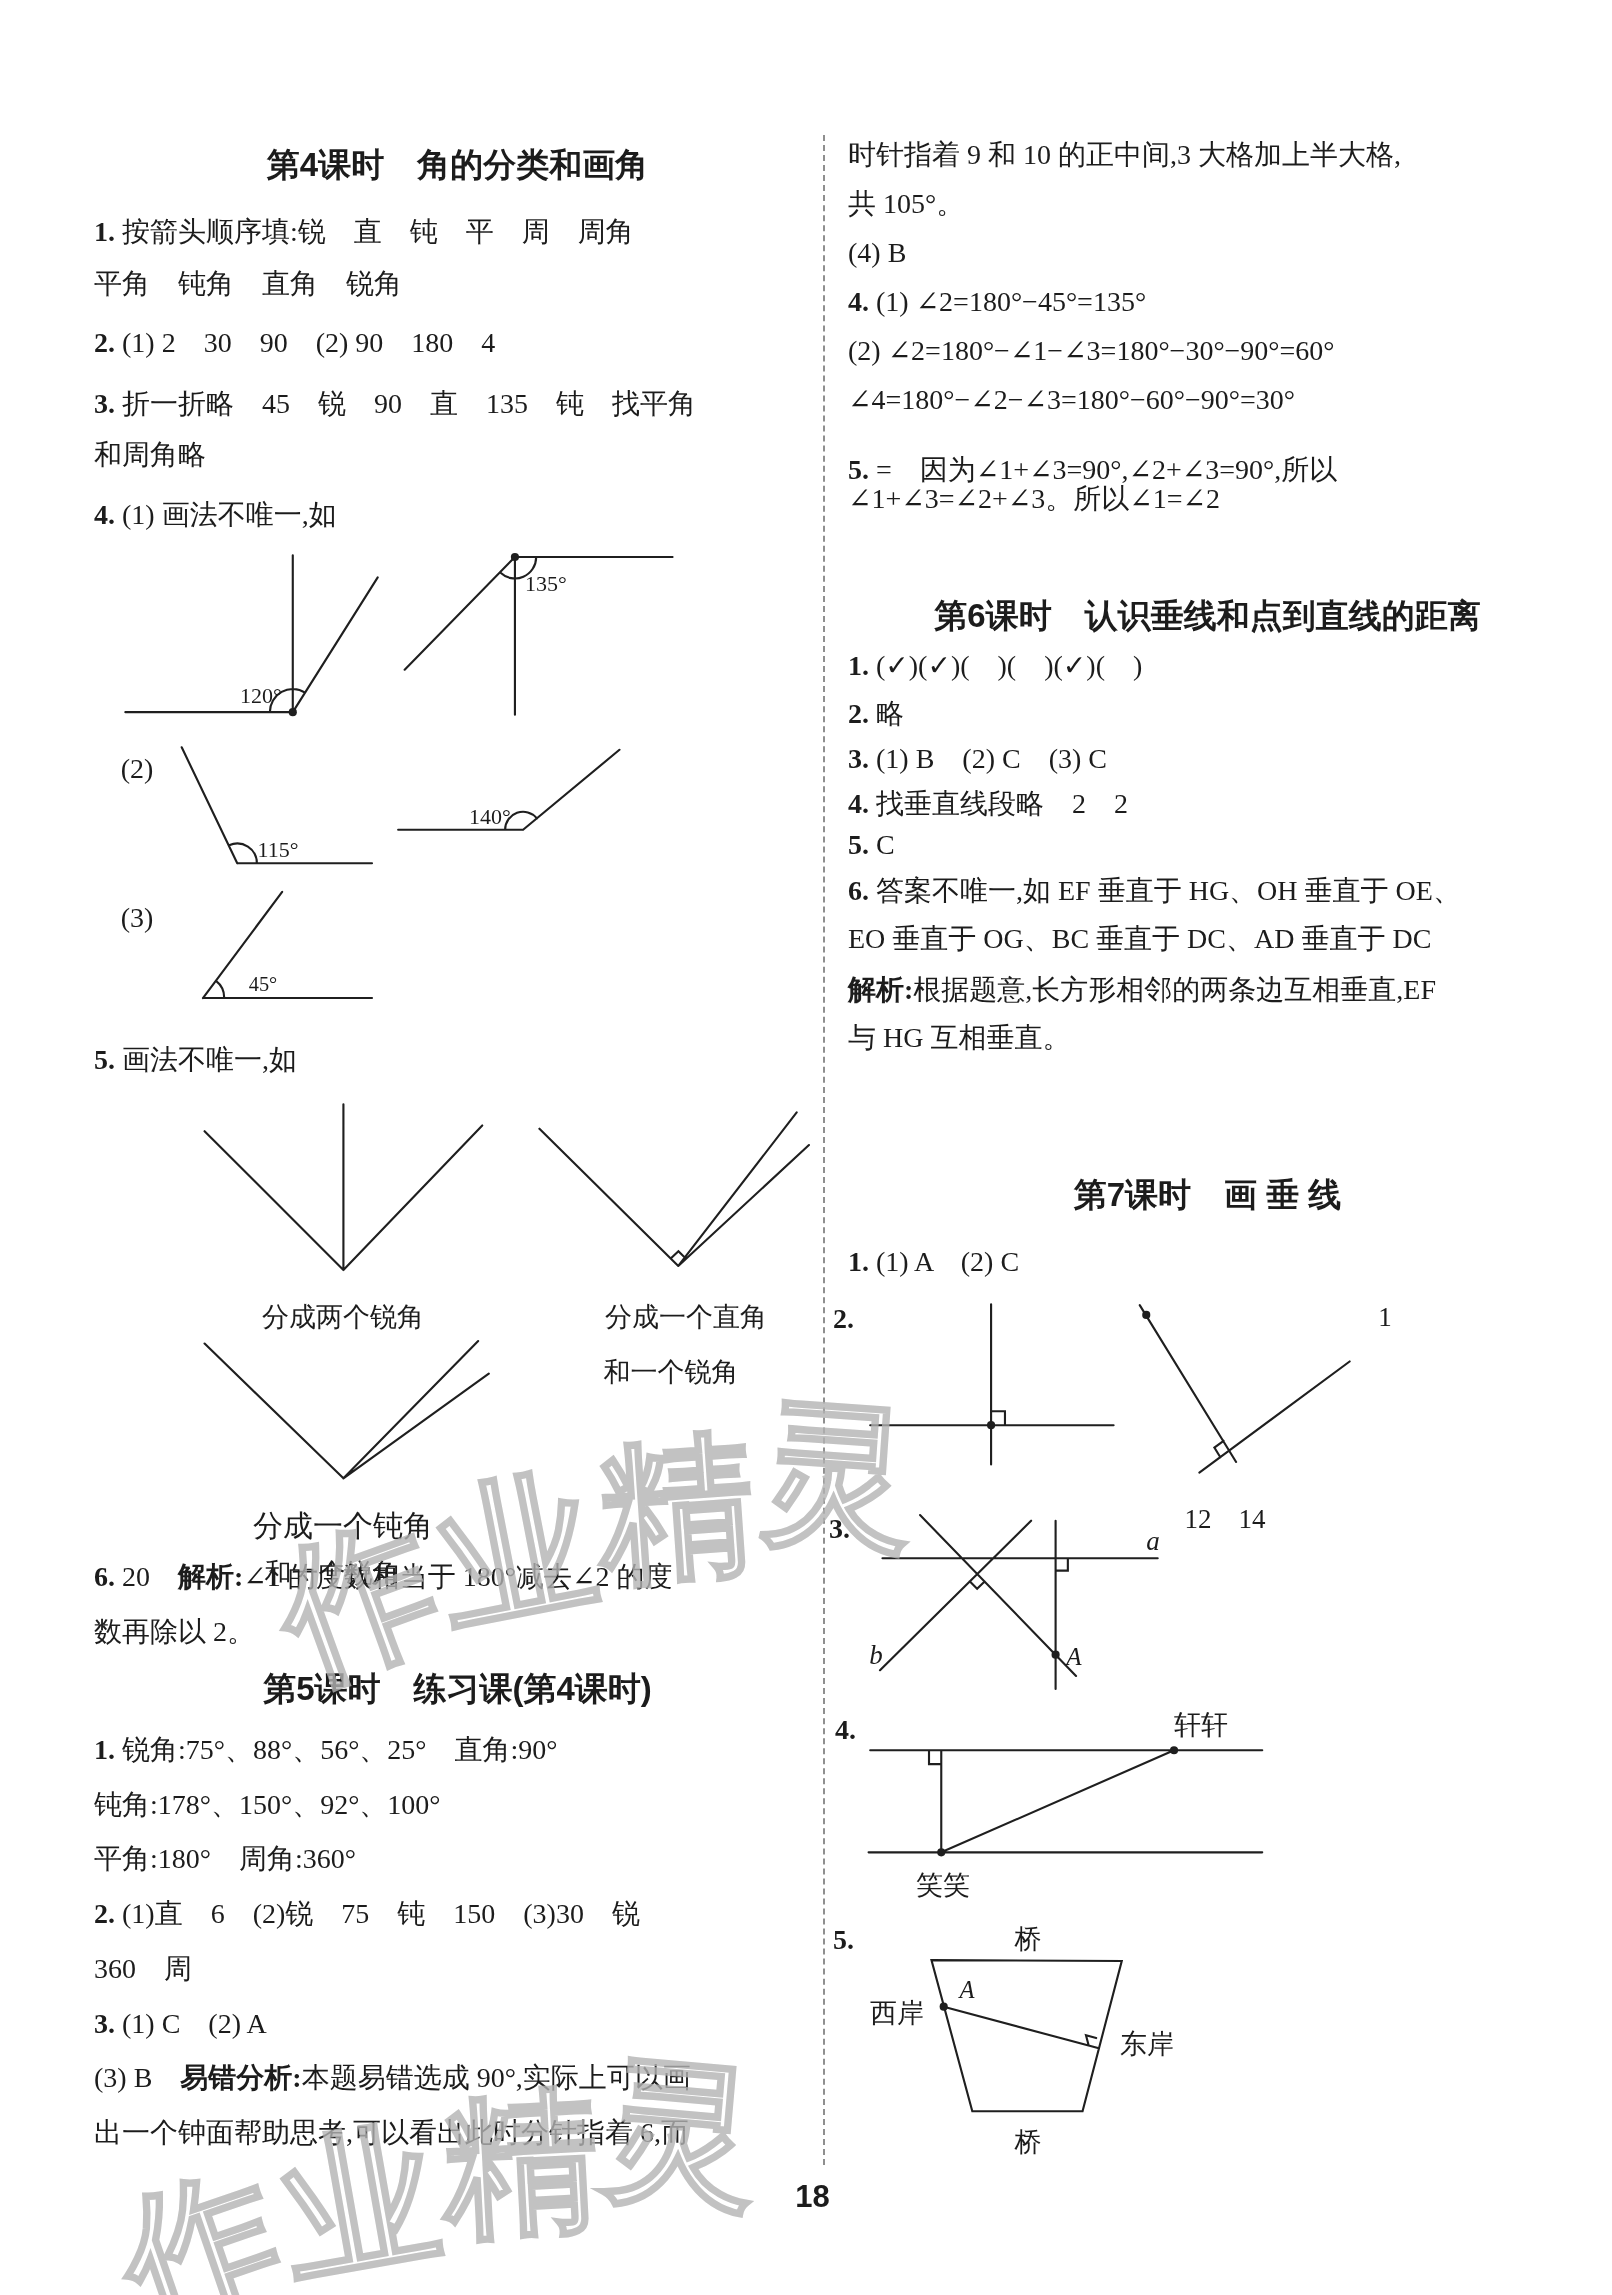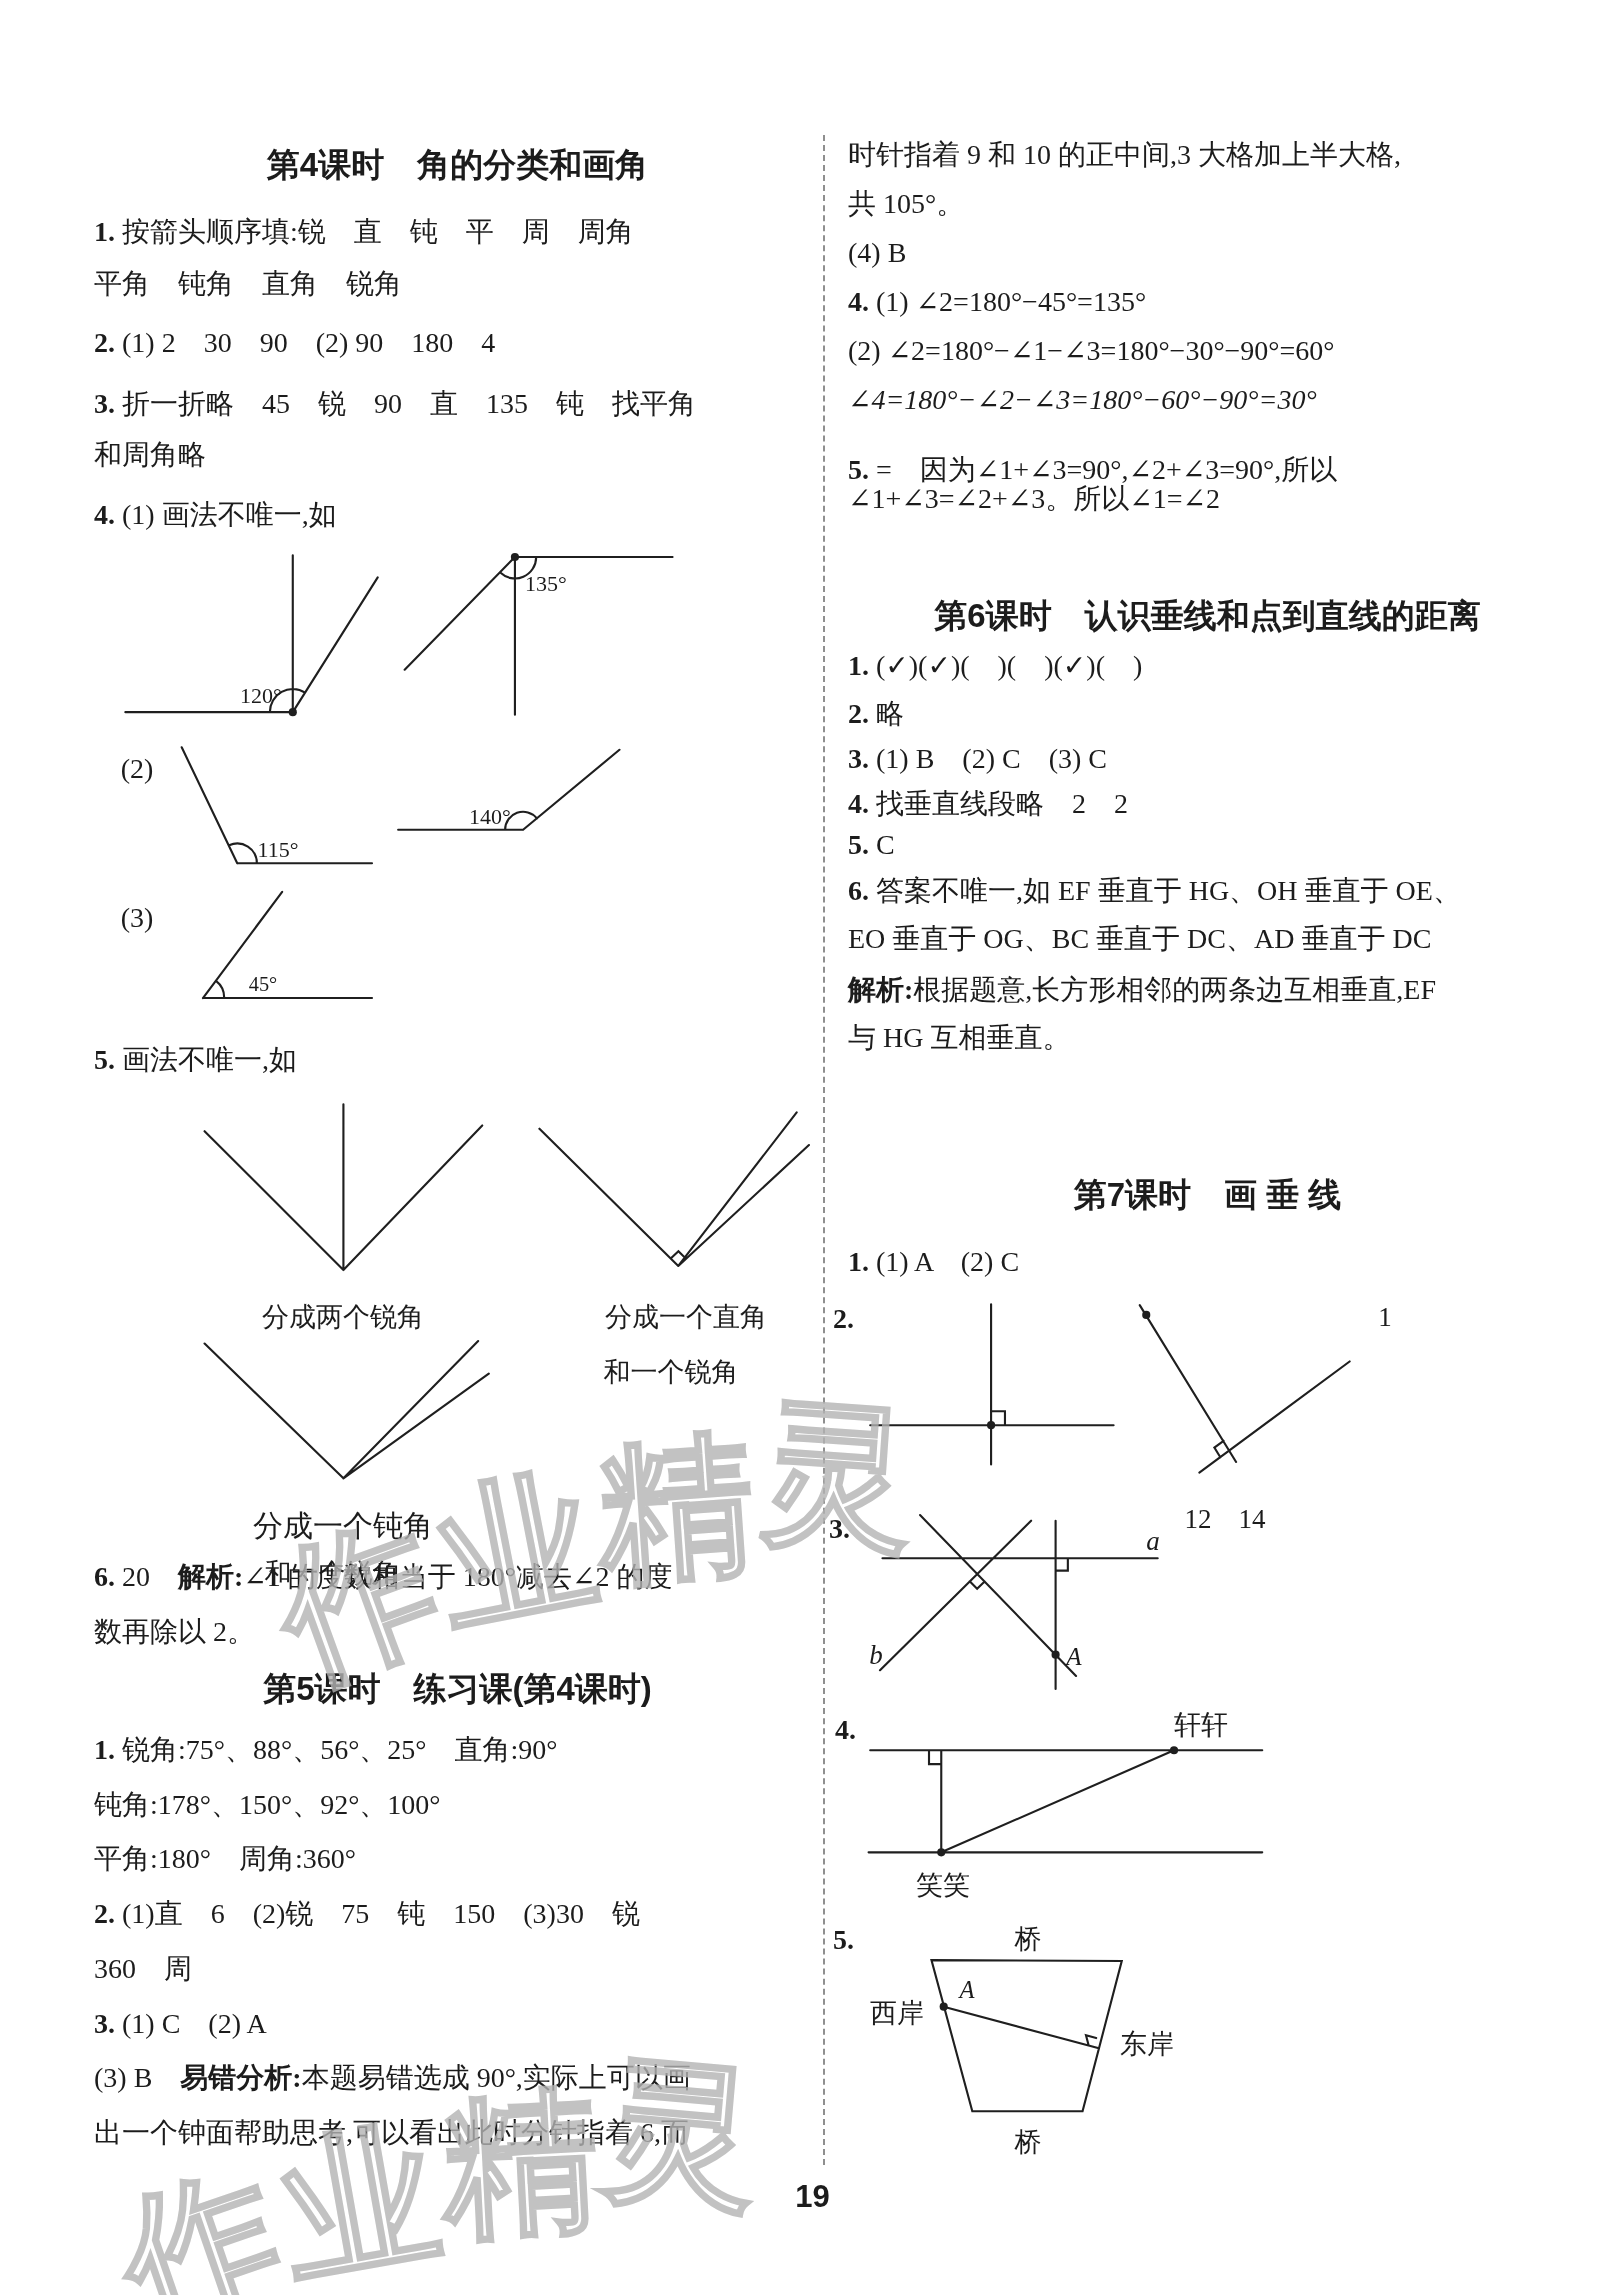--- a/index.html
+++ b/index.html
@@ -140,21 +140,21 @@
       <div class="tline txt" style="left: 94px; top: 1895px;"><b>2. </b><span>(1)直　6　(2)锐　75　钝　150　(3)30　锐</span></div>
       <div class="tline txt" style="left: 94px; top: 1950px;"><span>360　周</span></div>
       <div class="tline txt" style="left: 94px; top: 2005px;"><b>3. </b><span>(1) C　(2) A</span></div>
       <div class="tline txt" style="left: 94px; top: 2059px;"><span>(3) B　</span><b>易错分析:</b><span>本题易错选成 90°,实际上可以画</span></div>
       <div class="tline txt" style="left: 94px; top: 2114px;"><span>出一个钟面帮助思考,可以看出此时分针指着 6,而</span></div>
       <div class="tline txt" style="left: 848px; top: 136px;"><span>时针指着 9 和 10 的正中间,3 大格加上半大格,</span></div>
       <div class="tline txt" style="left: 848px; top: 185px;"><span>共 105°。</span></div>
       <div class="tline txt" style="left: 848px; top: 234px;"><span>(4) B</span></div>
       <div class="tline txt" style="left: 848px; top: 283px;"><b>4. </b><span>(1) ∠2=180°−45°=135°</span></div>
       <div class="tline txt" style="left: 848px; top: 332px;"><span>(2) ∠2=180°−∠1−∠3=180°−30°−90°=60°</span></div>
-      <div class="tline txt" style="left: 848px; top: 381px; font-style: italic;"><span>∠4=180°−∠2−∠3=180°−60°−90°=30°</span></div>
+      <div class="tline txt" style="left: 848px; top: 381px;"><span>∠4=180°−∠2−∠3=180°−60°−90°=30°</span></div>
       <div class="tline txt" style="left: 848px; top: 451px;"><b>5. </b><span>=　因为∠1+∠3=90°,∠2+∠3=90°,所以</span></div>
       <div class="tline txt" style="left: 848px; top: 480px;"><span>∠1+∠3=∠2+∠3。所以∠1=∠2</span></div>
       <div class="tline txt title" style="left: 848px; top: 597px; width: 719px;"><b>第6课时　认识垂线和点到直线的距离</b></div>
       <div class="tline txt" style="left: 848px; top: 647px;"><b>1. </b><span>(✓)(✓)(　)(　)(✓)(　)</span></div>
       <div class="tline txt" style="left: 848px; top: 695px;"><b>2. </b><span>略</span></div>
       <div class="tline txt" style="left: 848px; top: 740px;"><b>3. </b><span>(1) B　(2) C　(3) C</span></div>
       <div class="tline txt" style="left: 848px; top: 785px;"><b>4. </b><span>找垂直线段略　2　2</span></div>
       <div class="tline txt" style="left: 848px; top: 826px;"><b>5. </b><span>C</span></div>
       <div class="tline txt" style="left: 848px; top: 872px;"><b>6. </b><span>答案不唯一,如 EF 垂直于 HG、OH 垂直于 OE、</span></div>
       <div class="tline txt" style="left: 848px; top: 920px;"><span>EO 垂直于 OG、BC 垂直于 DC、AD 垂直于 DC</span></div>
@@ -191,15 +191,15 @@
       <div class="dlabel txt" style="left: 1028px; top: 2142px; font-size: 27px;">桥</div>
       <div class="dlabel txt" style="left: 897px; top: 2013px; font-size: 27px;">西岸</div>
       <div class="dlabel txt" style="left: 1147px; top: 2044px; font-size: 27px;">东岸</div>
       <div class="dlabel txt it" style="left: 967px; top: 1990px; font-size: 24.5px;">A</div>
     </div>
   <div id="wm-layer">
       <div class="wm" style="left: 274px; top: 1425px; font-size: 155px; transform: rotate(-7deg);"><span style="transform: translateY(42px) rotate(-13deg);">作</span><span style="transform: translateY(13px) rotate(-4deg);">业</span><span style="transform: translateY(-9.8px) rotate(3deg);">精</span><span style="transform: translateY(-23px) rotate(11deg);">灵</span></div>
       <div class="wm" style="left: 118px; top: 2079px; font-size: 155px; transform: rotate(-6deg);"><span style="transform: translateY(42px) rotate(-13deg);">作</span><span style="transform: translateY(13px) rotate(-4deg);">业</span><span style="transform: translateY(-9.8px) rotate(3deg);">精</span><span style="transform: translateY(-23px) rotate(11deg);">灵</span></div>
     </div>
 
-  <div id="pagenum">19</div>
+  <div id="pagenum">18</div>
 </div>
 
 
 </body></html>

